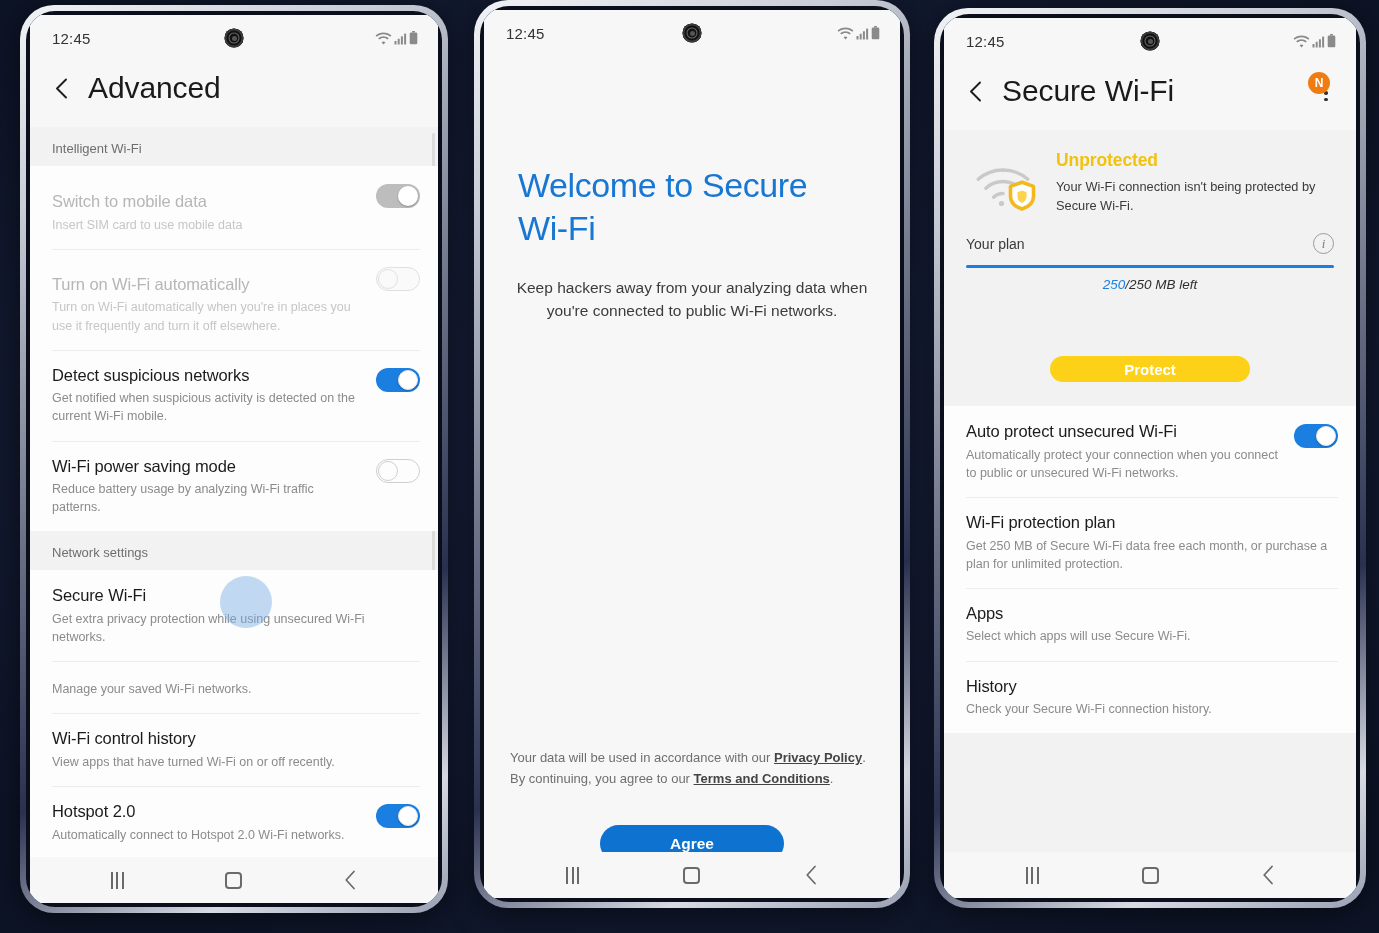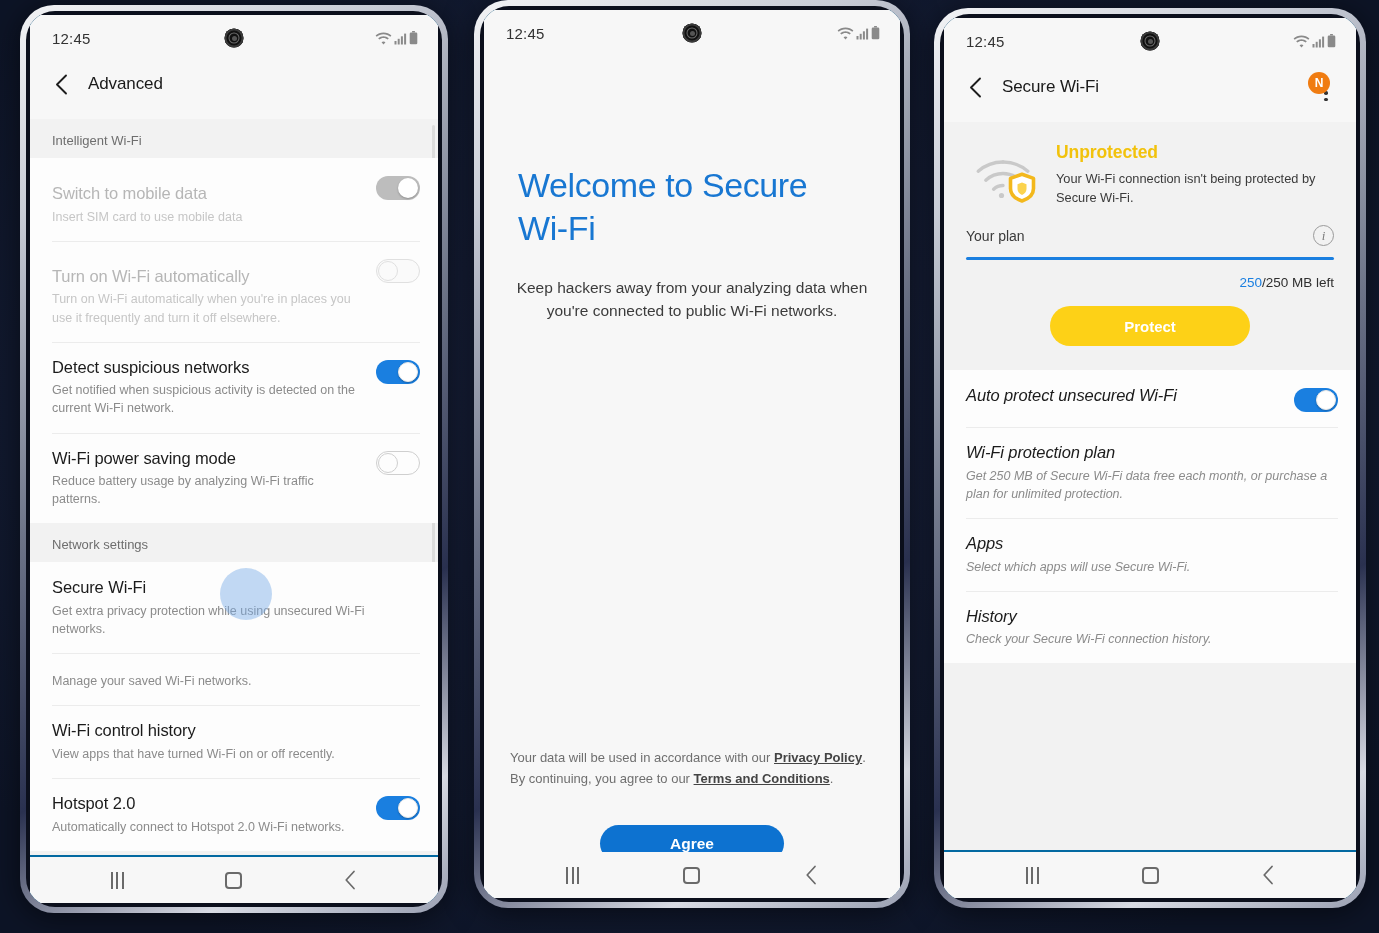--- a/index.html
+++ b/index.html
@@ -102,21 +102,21 @@
   }
   .back-chevron {
     width: 26px;
     height: 26px;
     display: flex;
     align-items: center;
     justify-content: center;
     flex-shrink: 0;
   }
   .app-title {
-    font-size: 17px;
+    font-size: 30px;
     color: #1a1a1a;
     margin-left: 14px;
     letter-spacing: -0.1px;
   }
   .header-menu {
     position: absolute;
     right: 18px;
     top: 14px;
     width: 24px;
     height: 30px;
@@ -369,43 +369,45 @@
     line-height: 1;
   }
   .plan-bar {
     margin-top: 11px;
     height: 3px;
     border-radius: 2px;
     background: #1a7fe0;
     width: 100%;
   }
   .plan-left {
-    text-align: right;
+    text-align: center;
     font-size: 13.5px;
     color: #2f2f2f;
-    margin-top: 15px;
+    margin-top: 9px;
+    font-style: italic;
   }
   .plan-left .used { color: #1a7fe0; }
   .protect-wrap {
     display: flex;
     justify-content: center;
     padding: 16px 0 4px 0;
   }
   .protect-btn {
     background: #fdd117;
     color: #fff;
     border: none;
     border-radius: 22px;
     width: 200px;
-    height: 40px;
+    height: 26px;
     font-size: 15px;
     font-weight: bold;
     cursor: pointer;
-  }
-  .sw-list { background: #fdfdfd; font-style: italic; }
+    margin-top: 48px;
+  }
+  .sw-list { background: #fdfdfd; }
 </style>
 </head>
 <body>
 
 <div id="stage">
 
   <div class="phone" id="phone1">
     <div class="phone-inner">
       <div class="screen">
 
@@ -462,21 +464,21 @@
                 <div class="row-sub">Turn on Wi-Fi automatically when you're in places you use it frequently and turn it off elsewhere.</div>
               </div>
               <div class="toggle off-disabled">
                   <div class="knob"></div>
                 </div>
             </div>
 
             <div class="row">
               <div class="row-text">
                 <div class="row-title">Detect suspicious networks</div>
-                <div class="row-sub">Get notified when suspicious activity is detected on the current Wi-Fi network.</div>
+                <div class="row-sub">Get notified when suspicious activity is detected on the current Wi-Fi mobile.</div>
               </div>
               <div class="toggle on">
                   <div class="knob"></div>
                 </div>
             </div>
 
             <div class="row">
               <div class="row-text">
                 <div class="row-title">Wi-Fi power saving mode</div>
                 <div class="row-sub">Reduce battery usage by analyzing Wi-Fi traffic patterns.</div>
@@ -672,20 +674,21 @@
             <div class="protect-wrap">
               <button class="protect-btn">Protect</button>
             </div>
           </div>
 
           <div class="sw-list">
 
             <div class="row">
               <div class="row-text">
                 <div class="row-title">Auto protect unsecured Wi-Fi</div>
+                <div class="row-sub">Automatically protect your connection when you connect to public or unsecured Wi-Fi networks.</div>
               </div>
               <div class="toggle on">
                   <div class="knob"></div>
                 </div>
             </div>
 
             <div class="row">
               <div class="row-text">
                 <div class="row-title">Wi-Fi protection plan</div>
                 <div class="row-sub">Get 250 MB of Secure Wi-Fi data free each month, or purchase a plan for unlimited protection.</div>

